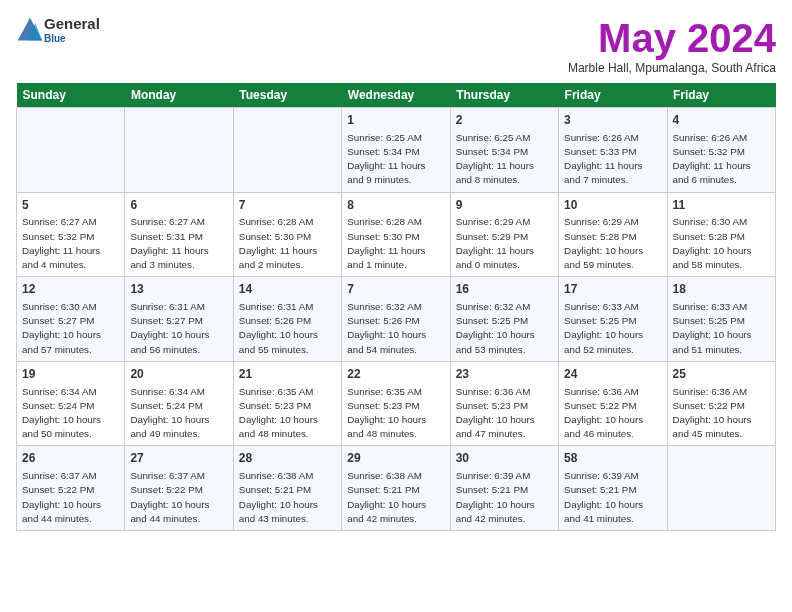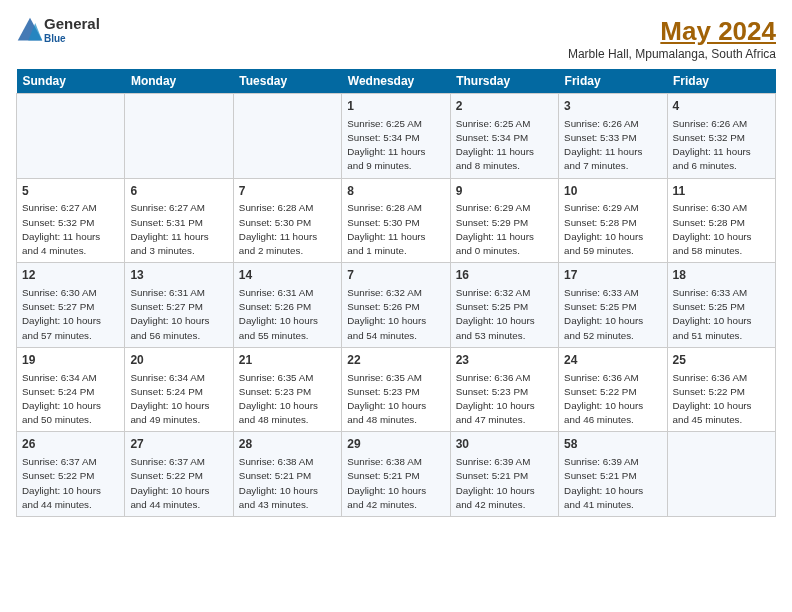--- a/index.html
+++ b/index.html
@@ -36,36 +36,35 @@
       color: #1a5a9a;
     }
     .logo-icon {
       width: 28px;
       height: 28px;
     }
     .title-block {
       text-align: right;
     }
     .main-title {
-      font-size: 26px;
-      font-weight: bold;
-      color: #a16207;
-      text-decoration: underline;
+      font-size: 40px;
+      font-weight: bold;
+      color: #a21caf;
     }
     .subtitle {
       font-size: 12px;
       color: #333;
     }
     table {
       width: 100%;
       border-collapse: collapse;
       font-size: 10.5px;
     }
     thead tr th {
-      background-color: #0369a1;
+      background-color: #15803d;
       color: #fff;
       text-align: left;
       padding: 5px 6px;
       font-size: 12px;
       font-weight: bold;
     }
     tbody tr td {
       border: 1px solid #ccc;
       vertical-align: top;
       padding: 4px 5px;

